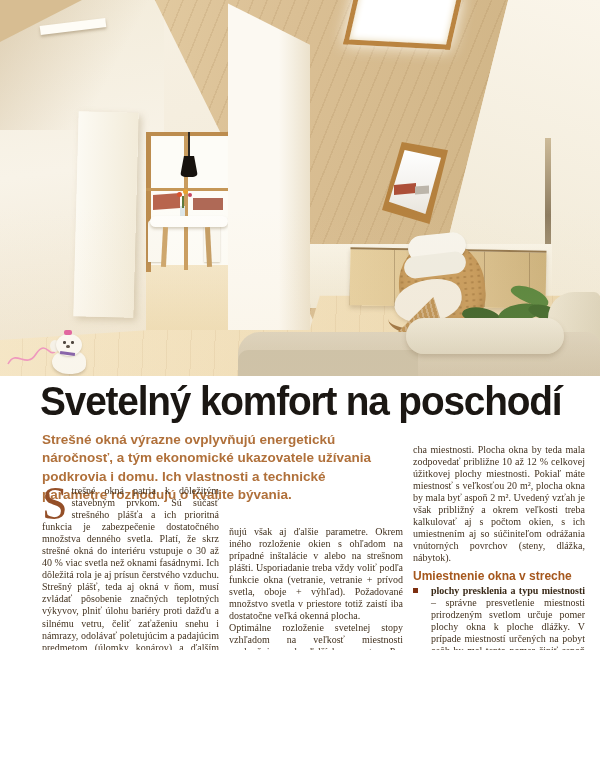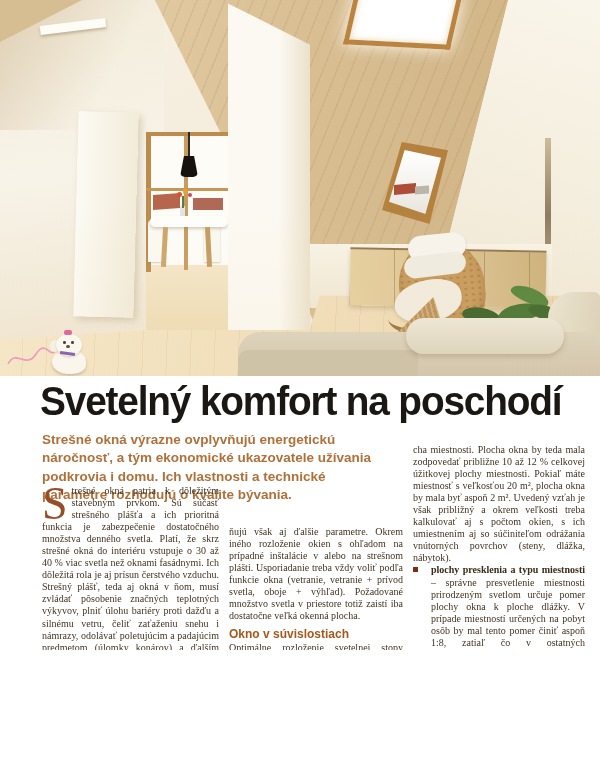--- a/index.html
+++ b/index.html
@@ -250,26 +250,26 @@
 
   <h1 class="abs headline" style="margin:0;">Svetelný komfort na poschodí</h1>
   <div class="abs standfirst">Strešné okná výrazne ovplyvňujú energetickú náročnosť, a tým ekonomické ukazovatele užívania podkrovia i domu. Ich vlastnosti a technické parametre rozhodujú o kvalite bývania.</div>
 
   <div class="abs col col1">
     <p><span class="dropcap">S</span><span>trešné okná patria k dôležitým stavebným prvkom. Sú súčasť strešného plášťa a ich prioritná funkcia je zabezpečenie dostatočného množstva denného svetla. Platí, že skrz strešné okná do interiéru vstupuje o 30 až 40 % viac svetla než oknami fasádnymi. Ich dôležitá rola je aj prísun čerstvého vzduchu. Strešný plášť, teda aj okná v ňom, musí zvládať pôsobenie značných teplotných výkyvov, plniť úlohu bariéry proti dažďu a silnému vetru, čeliť zaťaženiu snehu i námrazy, odolávať poletujúcim a padajúcim predmetom (úlomky konárov) a ďalším atakom. Samozrejmosť musia byť dostatočné tepelne i zvukovoizolačné vlastnosti celku. Pre prívod svetla do interiéru je rozhodujúca veľkosť a umiestnenie okna, optimálne rozloženie svetelnej stopy s ohľadom na veľkosť miestnosti ovplyv-</span></p>
   </div>
 
   <div class="abs col col2">
     <p>ňujú však aj ďalšie parametre. Okrem iného rozloženie okien s ohľadom na prípadné inštalácie v alebo na strešnom plášti. Usporiadanie treba vždy voliť podľa funkcie okna (vetranie, vetranie + prívod svetla, oboje + výhľad). Požadované množstvo svetla v priestore totiž zaistí iba dostatočne veľká okenná plocha.</p>
-    <div class="section-heading">Okno v súvislostiach</div>
     <p>Optimálne rozloženie svetelnej stopy vzhľadom na veľkosť miestnosti ovplyvňuje mnoho ďalších parametrov. Pre strešné okná platí, že čím menší je sklon strechy, tým by malo byť okno dlhšie (vyššie). Na strmších strechách rovnaký efekt docieli okno kratšie. Zjednodušenú metódu na výpočet správnej veľkosti strešného okna definuje vzťah: So ≥ 0,10 Sp, kde So je plocha presklenej časti a Sp pôdorysná plo-</p>
   </div>
 
   <div class="abs col col3">
     <p>cha miestnosti. Plocha okna by teda mala zodpovedať približne 10 až 12 % celkovej úžitkovej plochy miestnosti. Pokiaľ máte miestnosť s veľkosťou 20 m², plocha okna by mala byť aspoň 2 m². Uvedený vzťah je však približný a okrem veľkosti treba kalkulovať aj s počtom okien, s ich umiestnením aj so súčiniteľom odrážania vnútorných povrchov (steny, dlážka, nábytok).</p>
+    <div class="section-heading">Umiestnenie okna v streche</div>
     <div class="bullet">
       <span class="bullet-marker"></span>
       <span class="bullet-text"><b>plochy presklenia a typu miestnosti</b><span> – správne presvetlenie miestnosti prirodzeným svetlom určuje pomer plochy okna k ploche dlážky. V prípade miestností určených na pobyt osôb by mal tento pomer činiť aspoň 1:8, zatiaľ čo v ostatných miestnostiach najmenej 1:12;</span></span>
     </div>
   </div>
 
   <div class="footer">
     <span class="pagenum">71</span>
     <span class="brand">RODINNÝ</span>
     <span class="logo">dom</span>

